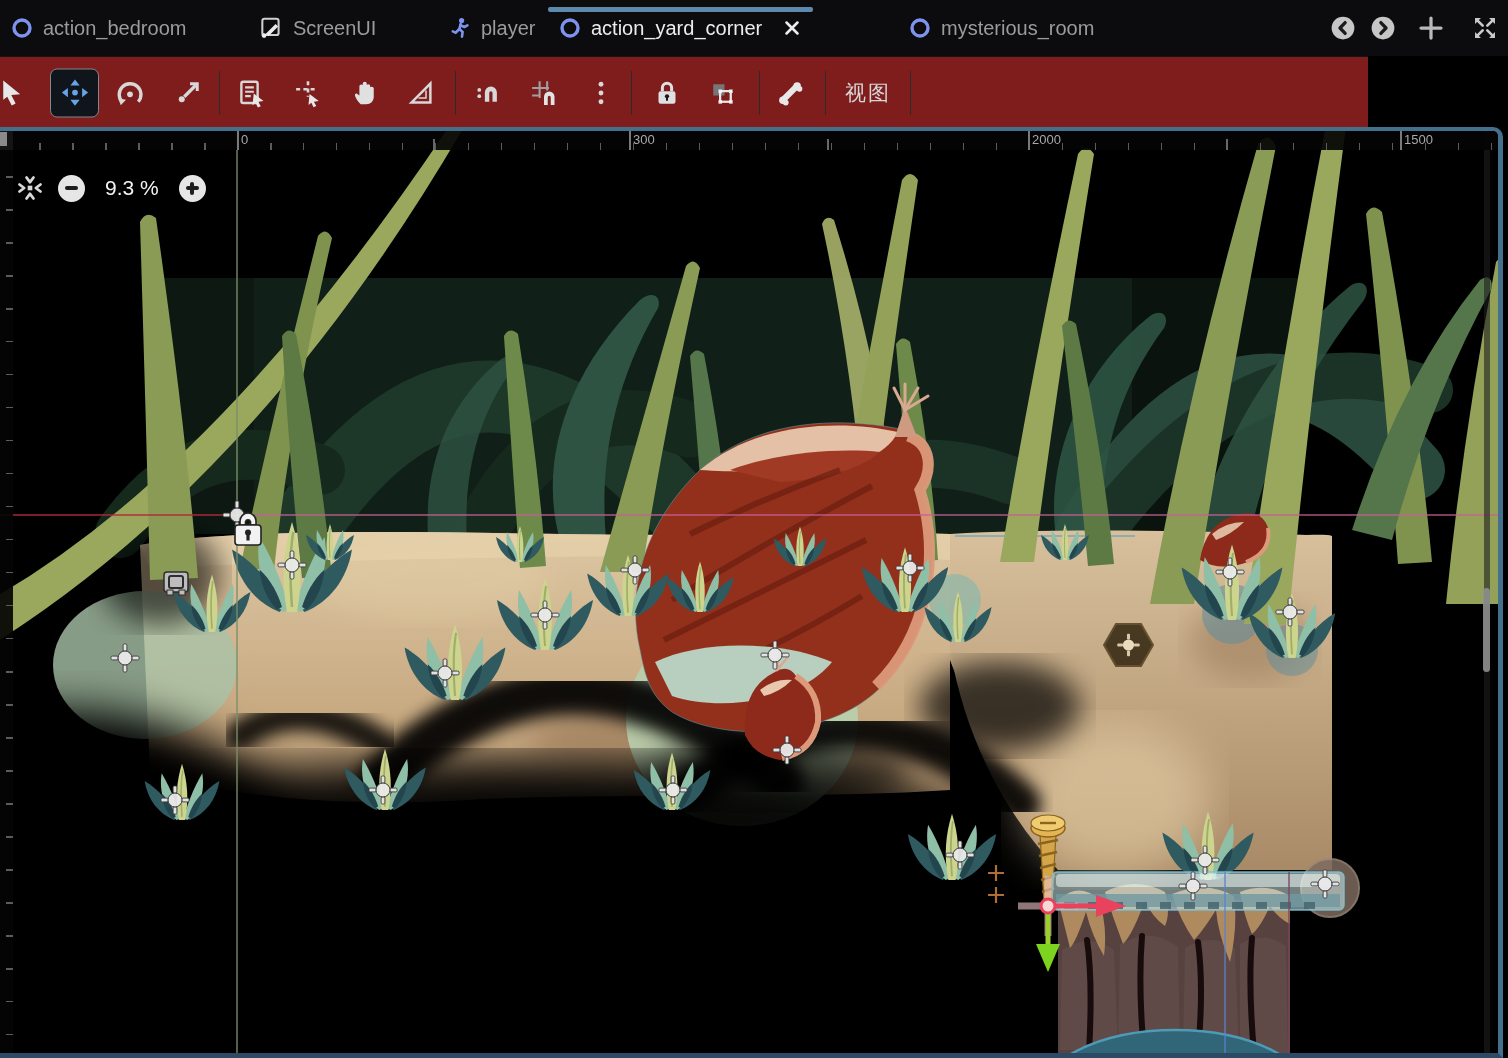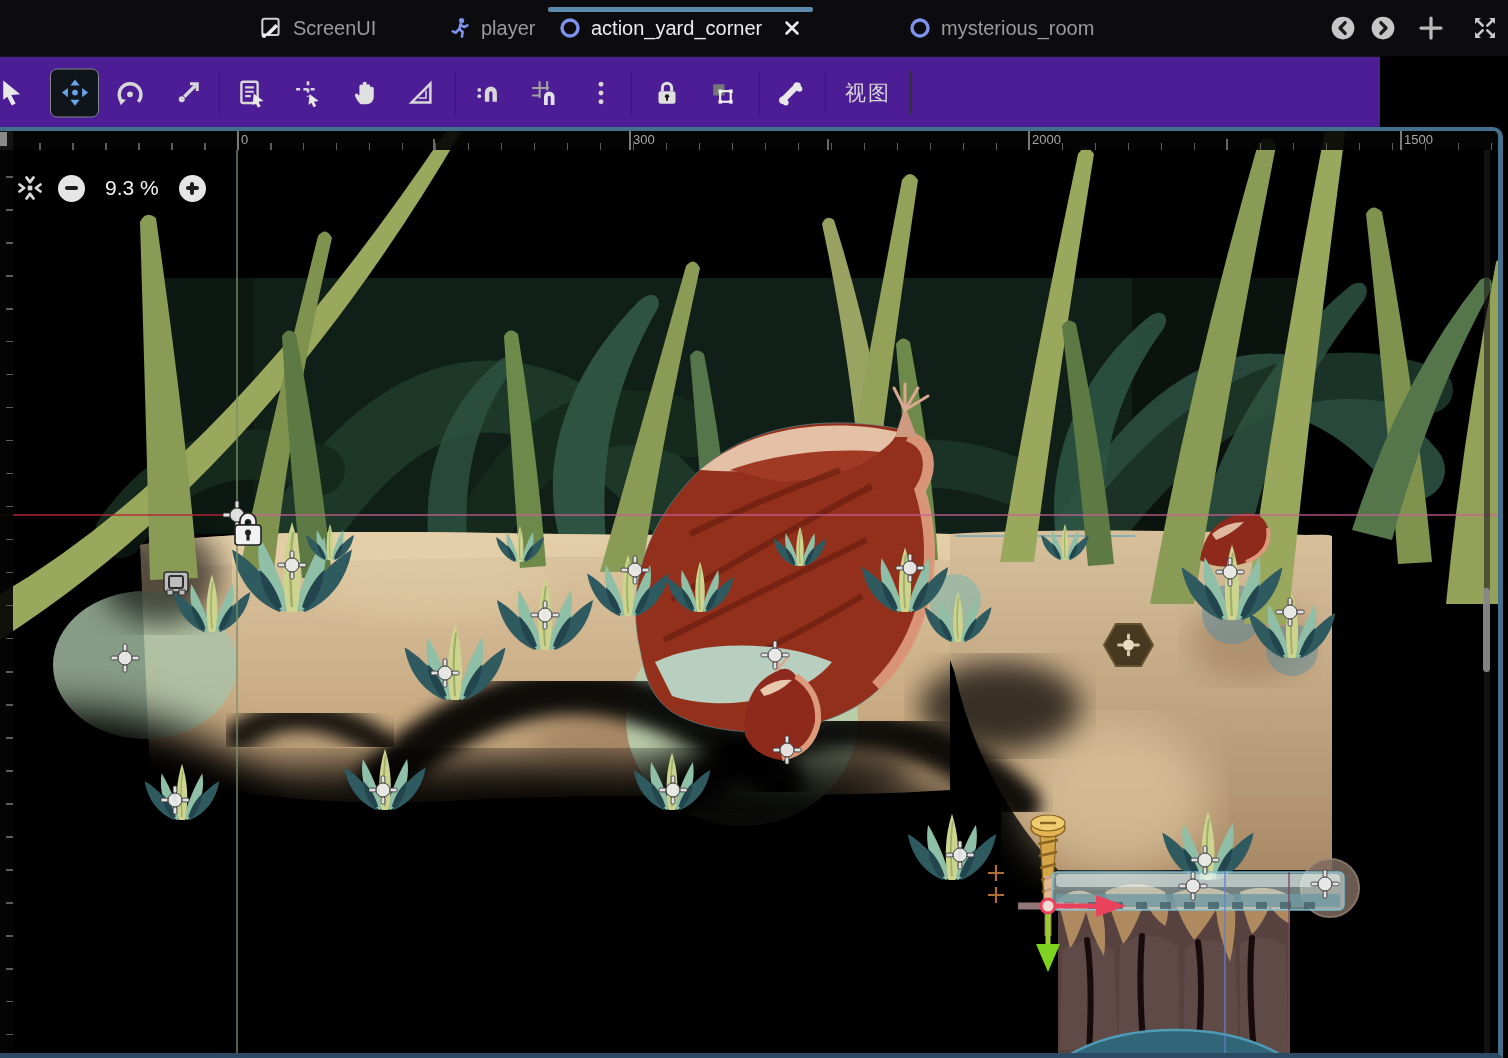--- a/index.html
+++ b/index.html
@@ -12,22 +12,22 @@
        padding:0 10px;cursor:pointer;}
   .tab .tlabel{font-size:20px;color:#9b9b9b;white-space:nowrap;}
   .tab.active .tlabel{color:#ececec;}
   .tab.active::before{content:"";position:absolute;left:0;right:0;top:7px;height:5px;
        background:#5c89ac;border-radius:2px;}
   .tclose{margin-left:10px;display:flex;align-items:center;}
   .tabactions{position:absolute;right:8px;top:0;height:56px;display:flex;align-items:center;gap:10px;}
   .abtn{width:30px;height:30px;display:flex;align-items:center;justify-content:center;cursor:pointer;}
 
   
-  .toolbar{position:absolute;left:0;top:56px;width:1368px;height:71px;background:#4c1d95;
-           border-top:1px solid #151517;padding-left:12px;}
+  .toolbar{position:absolute;left:0;top:56px;width:1368px;height:71px;background:#7f1d1d;
+           border-top:1px solid #151517;}
   .tbtn{position:absolute;top:50%;transform:translateY(-50%);width:36px;height:36px;
         display:flex;align-items:center;justify-content:center;cursor:pointer;}
   .tbtn.sel{width:47px;height:47px;background:#10151b;border:1.5px solid #82888e;border-radius:7px;}
   .tsep{position:absolute;top:14px;width:1px;height:44px;background:#2b2b2d;}
   .viewbtn{position:absolute;top:50%;transform:translateY(-50%);left:832px;width:72px;height:40px;
         display:flex;align-items:center;justify-content:center;cursor:pointer;
         color:#d5d5d5;font-size:21px;letter-spacing:2px;}
 
   
   .viewport{position:absolute;left:0;top:127px;width:1503px;height:931px;background:#000;
@@ -55,20 +55,26 @@
   .zplus i,.zplus b{position:absolute;background:#1d1d1d;border-radius:2px;}
   .zplus i{width:13px;height:3.5px;left:7px;top:11.75px;}
   .zplus b{width:3.5px;height:13px;left:11.75px;top:7px;}
   .zlevel{color:#f2f2f2;font-size:21px;margin:0 6px;}
 </style>
 </head>
 <body>
 
 <div class="tabbar">
 
+  <div class="tab" style="left:0px">
+    <svg width="24" height="24" viewBox="0 0 24 24">
+        <circle cx="12" cy="12" r="8" fill="none" stroke="#7e93ee" stroke-width="3.4"></circle>
+      </svg>
+    <span class="tlabel">action_bedroom</span>
+  </div>
 
   <div class="tab" style="left:248px">
     <svg width="26" height="26" viewBox="0 0 24 24">
       <rect x="4" y="3.5" width="15" height="15" rx="2" fill="none" stroke="#cfcfcf" stroke-width="1.9"></rect>
       <circle cx="5.6" cy="19" r="2.2" fill="#ececec"></circle>
       <path d="M7.2,17.2 L16.2,8.2 L18.6,10.6 L9.6,19.6 Z" fill="#ececec"></path>
     </svg>
     <span class="tlabel">ScreenUI</span>
   </div>
 

